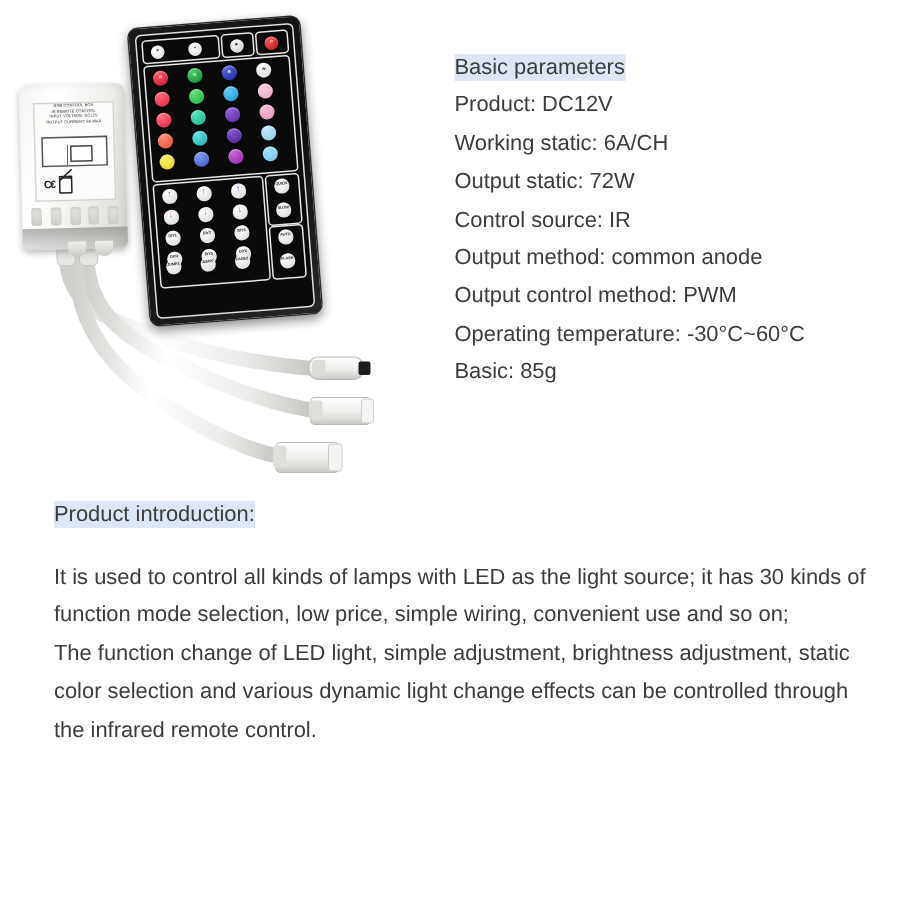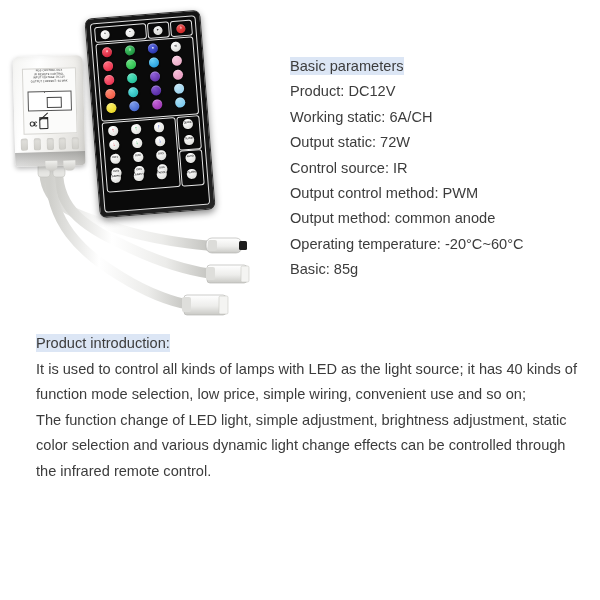--- a/index.html
+++ b/index.html
@@ -170,23 +170,22 @@
     line-height: 1;
   }
   .key.round { width: 9.5px; height: 9.5px; }
   .key.sm    { width: 9px;   height: 9px; font-size: 2.4px; }
   .key.wk    { width: 10px;  height: 10px; }
   .arrow { font-size: 5.5px; line-height: 1; }
 
   
   .params {
     position: absolute;
-    left: 290px; top: 33px;
+    left: 303px; top: 33px;
     width: 290px;
-    margin-top: 21px;
   }
   .intro {
     position: absolute;
     left: 36px; top: 331px;
     width: 545px;
   }
   .hl {
     background: #dce6f5;
     display: inline;
     padding: 1px 0 1px 0;
@@ -196,21 +195,21 @@
     line-height: 25.4px;
     white-space: nowrap;
     color: #3c3c3c;
   }
   .para {
     font-size: 14.6px;
     line-height: 25.6px;
     color: #3c3c3c;
     margin: 0;
   }
-  .para-head { margin: 0 0 0 0; }
+  .para-head { margin: 0 0 16px 0; }
 </style>
 </head>
 <body>
 
 <div id="product-photo">
 
   <svg class="cables" viewBox="0 0 300 330" xmlns="http://www.w3.org/2000/svg">
     <defs>
       <linearGradient id="cab" x1="0" y1="0" x2="1" y2="0">
         <stop offset="0%" stop-color="#cfcfcb"></stop>
@@ -368,25 +367,25 @@
 </div>
 
 <div class="params">
   <div class="line">
     <span class="hl">Basic parameters</span>
   </div>
   <div class="line">Product: DC12V</div>
   <div class="line">Working static: 6A/CH</div>
   <div class="line">Output static: 72W</div>
   <div class="line">Control source: IR</div>
+  <div class="line">Output method: common anode</div>
   <div class="line">Output control method: PWM</div>
-  <div class="line">Output method: common anode</div>
-  <div class="line">Operating temperature: -20°C~60°C</div>
+  <div class="line">Operating temperature: -30°C~60°C</div>
   <div class="line">Basic: 85g</div>
 </div>
 
 <div class="intro">
   <p class="para para-head">
     <span class="hl">Product introduction:</span>
   </p>
-  <p class="para">It is used to control all kinds of lamps with LED as the light source; it has 40 kinds of function mode selection, low price, simple wiring, convenient use and so on;</p>
+  <p class="para">It is used to control all kinds of lamps with LED as the light source; it has 30 kinds of function mode selection, low price, simple wiring, convenient use and so on;</p>
   <p class="para">The function change of LED light, simple adjustment, brightness adjustment, static color selection and various dynamic light change effects can be controlled through the infrared remote control.</p>
 </div>
 
 </body></html>

